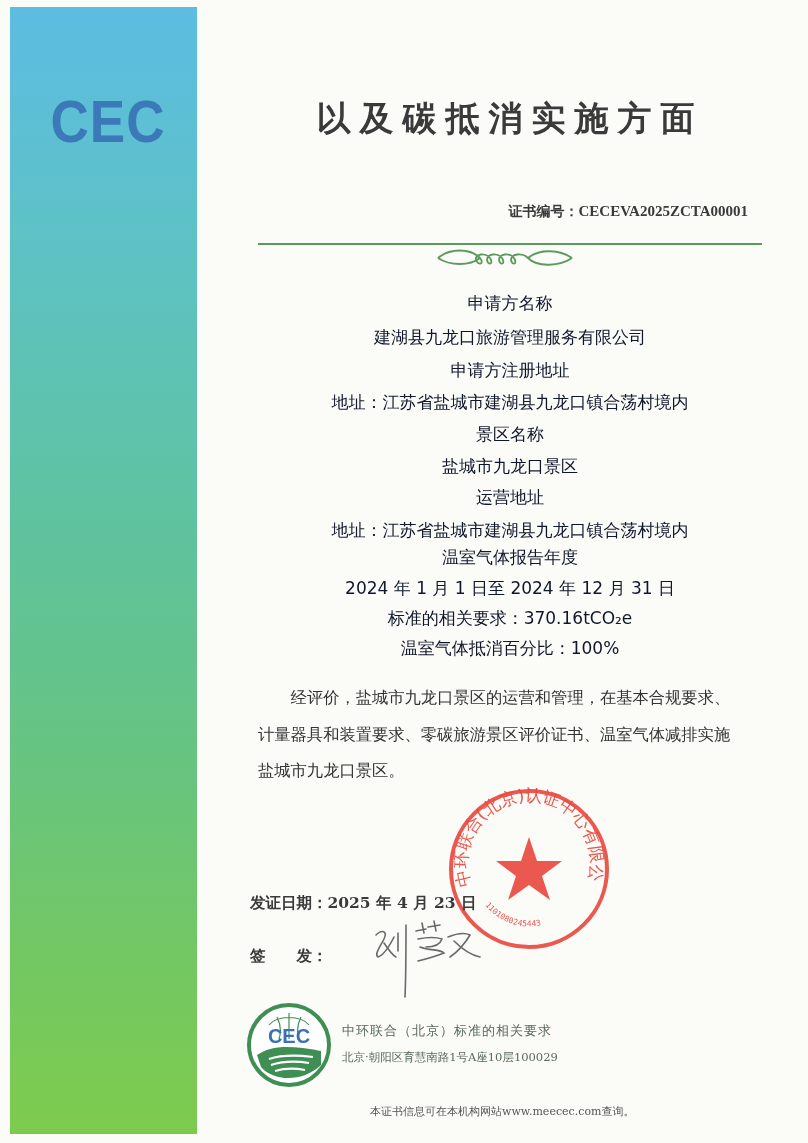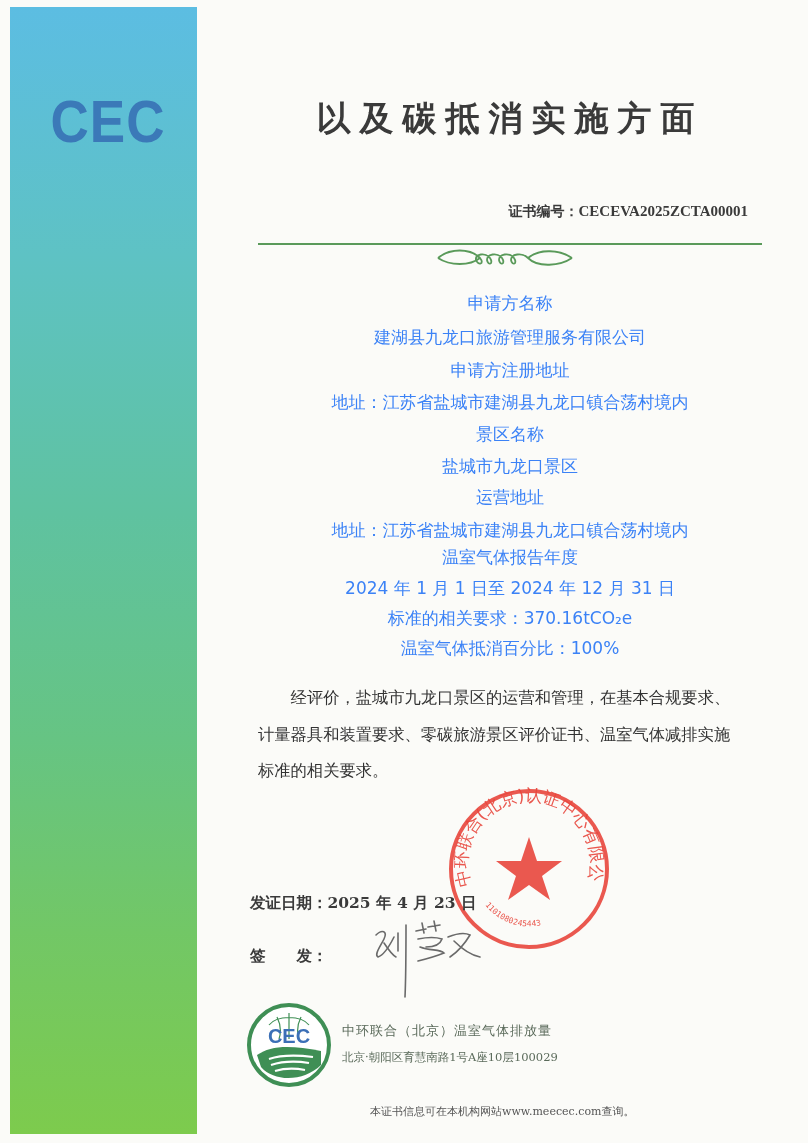--- a/index.html
+++ b/index.html
@@ -28,21 +28,21 @@
   }
   .certno {
     left:440px; top:203px; width:308px; text-align:right;
     font-size:14px; font-weight:bold; color:#3a3a3a;
     font-family:"DejaVu Serif", "Liberation Serif", serif;
   }
   .certno .val { font-family:"Liberation Serif", serif; font-size:15px; }
   .divider { left:258px; top:243px; width:504px; height:2px; background:#5a9a5a; }
   .ornament { left:430px; top:246px; width:150px; height:24px; }
   .line {
-    left:215px; width:590px; text-align:center; font-size:17px; color:#3b82f6;
+    left:215px; width:590px; text-align:center; font-size:17px; color:#0f172a;
     font-family:"DejaVu Sans", sans-serif;
   }
   .para {
     left:250px; top:676px; width:510px; font-size:16.3px; line-height:28.5px; color:#333;
   }
   .para p { margin:8px; }
   .para .indent { text-indent:2em; }
   .issue {
     left:250px; font-size:15.5px; font-weight:bold; color:#3a3a3a;
     font-family:"DejaVu Serif", serif;
@@ -88,21 +88,21 @@
 <div class="abs line" style="top:607px;">
   <span>标准的相关要求：</span><span>370.16tCO₂e</span>
 </div>
 <div class="abs line" style="top:637px;">
   <span>温室气体抵消百分比：</span><span>100%</span>
 </div>
 
 <div class="abs para">
   <p class="indent">经评价，盐城市九龙口景区的运营和管理，在基本合规要求、</p>
   <p>计量器具和装置要求、零碳旅游景区评价证书、温室气体减排实施</p>
-  <p>标准的相关要求。</p>
+  <p>盐城市九龙口景区。</p>
 </div>
 
 <svg class="abs seal" viewBox="0 0 168 168">
   <defs>
     <path id="sealArc" d="M 26 100 A 62 62 0 1 1 142 100"></path>
     <path id="sealArcBottom" d="M 40 120 A 56 56 0 0 0 128 120"></path>
   </defs>
   <circle cx="84" cy="84" r="78" fill="none" stroke="#e8463c" stroke-width="4" opacity="0.9"></circle>
   <text font-size="17" fill="#e8463c" font-family="DejaVu Sans, sans-serif" opacity="0.9">
     <textPath href="#sealArc">中环联合(北京)认证中心有限公司</textPath>
@@ -129,16 +129,16 @@
   </g>
 </svg>
 
 <svg class="abs logo" viewBox="0 0 84 84">
   <circle cx="42" cy="42" r="40" fill="#fff" stroke="#3f8f55" stroke-width="4"></circle>
   <path d="M10 52 C 24 42, 44 42, 74 48 L 74 62 C 58 78, 28 80, 14 64 Z" fill="#3f8f55"></path>
   <path d="M22 56 C 34 52, 50 52, 66 54 M 24 62 C 36 58, 50 58, 62 60 M 28 68 C 38 65, 48 65, 58 67" stroke="#fff" stroke-width="2.2" fill="none"></path>
   <path d="M22 22 C 30 12, 54 12, 62 22 M 42 10 L 42 36 M 30 14 C 34 22, 34 30, 32 36 M 54 14 C 50 22, 50 30, 52 36" stroke="#3f8f55" stroke-width="1.2" fill="none"></path>
   <text x="42" y="40" text-anchor="middle" font-family="Liberation Sans, sans-serif" font-weight="bold" font-size="20" fill="#3b6fb6">CEC</text>
 </svg>
-<div class="abs org-name">中环联合（北京）温室气体排放量</div>
+<div class="abs org-name">中环联合（北京）标准的相关要求</div>
 <div class="abs org-addr">北京·朝阳区育慧南路1号A座10层100029</div>
 
 <div class="abs footer">本证书信息可在本机构网站www.meecec.com查询。</div>
 
 </body></html>

